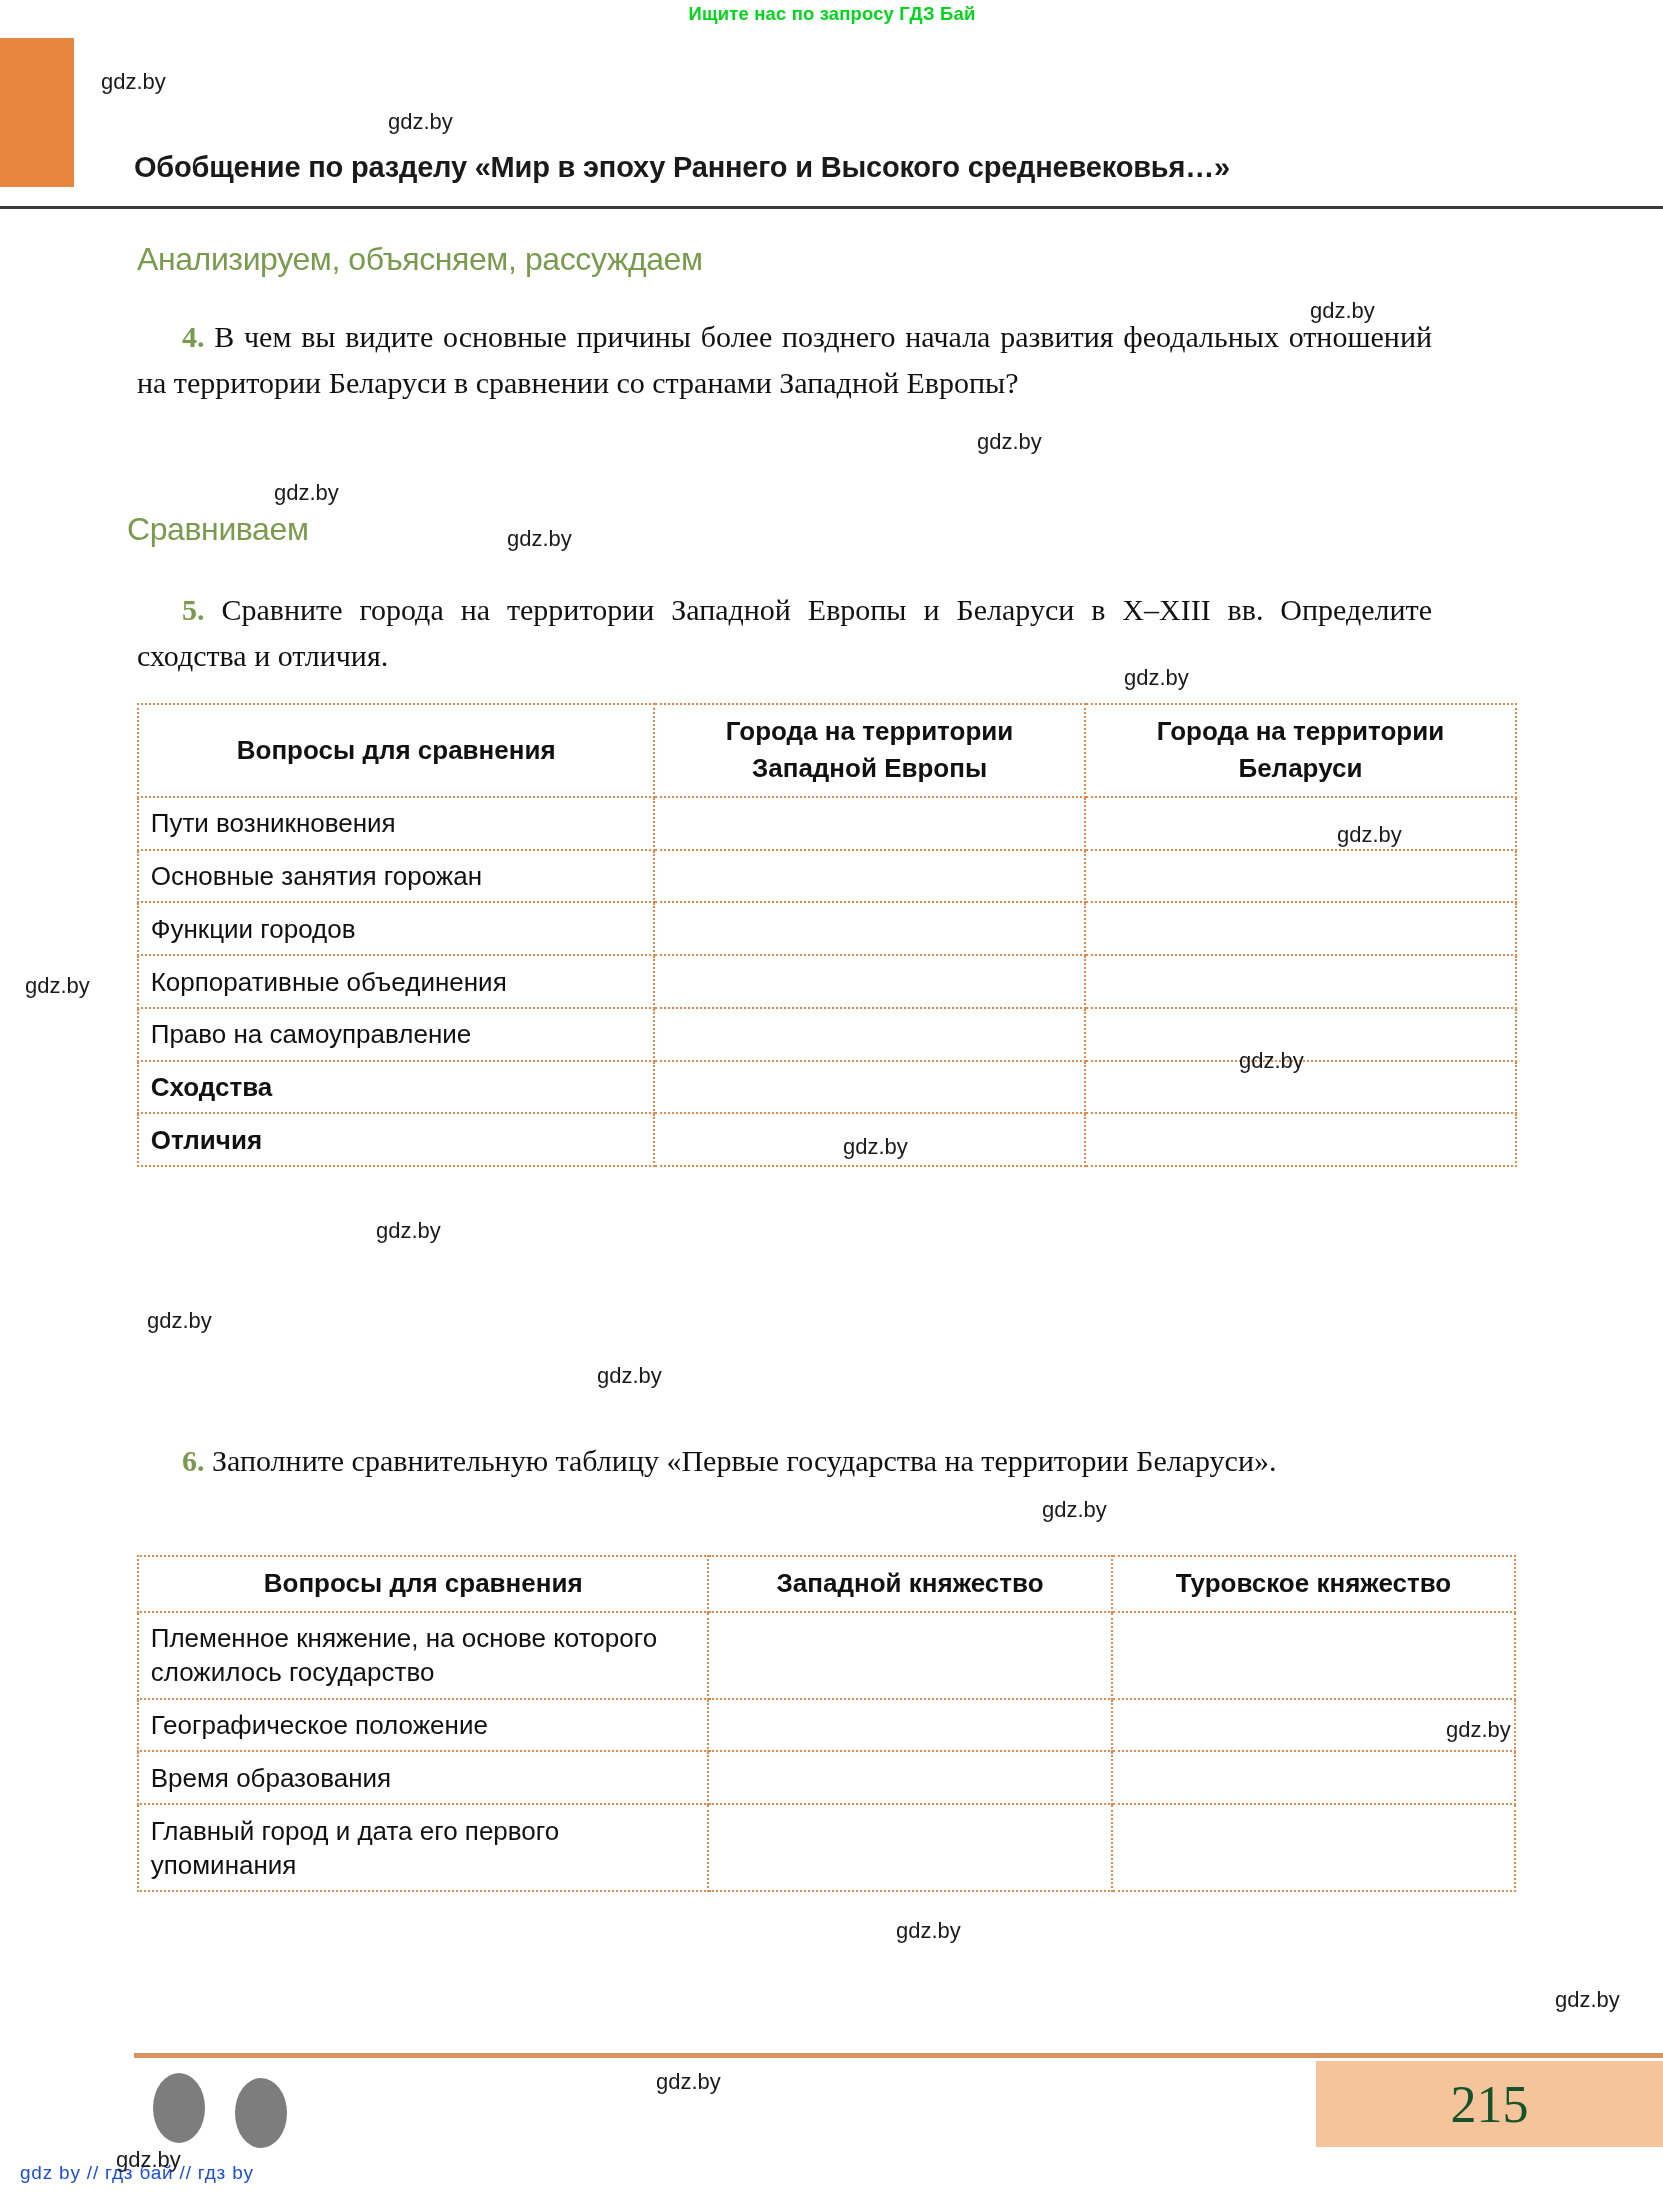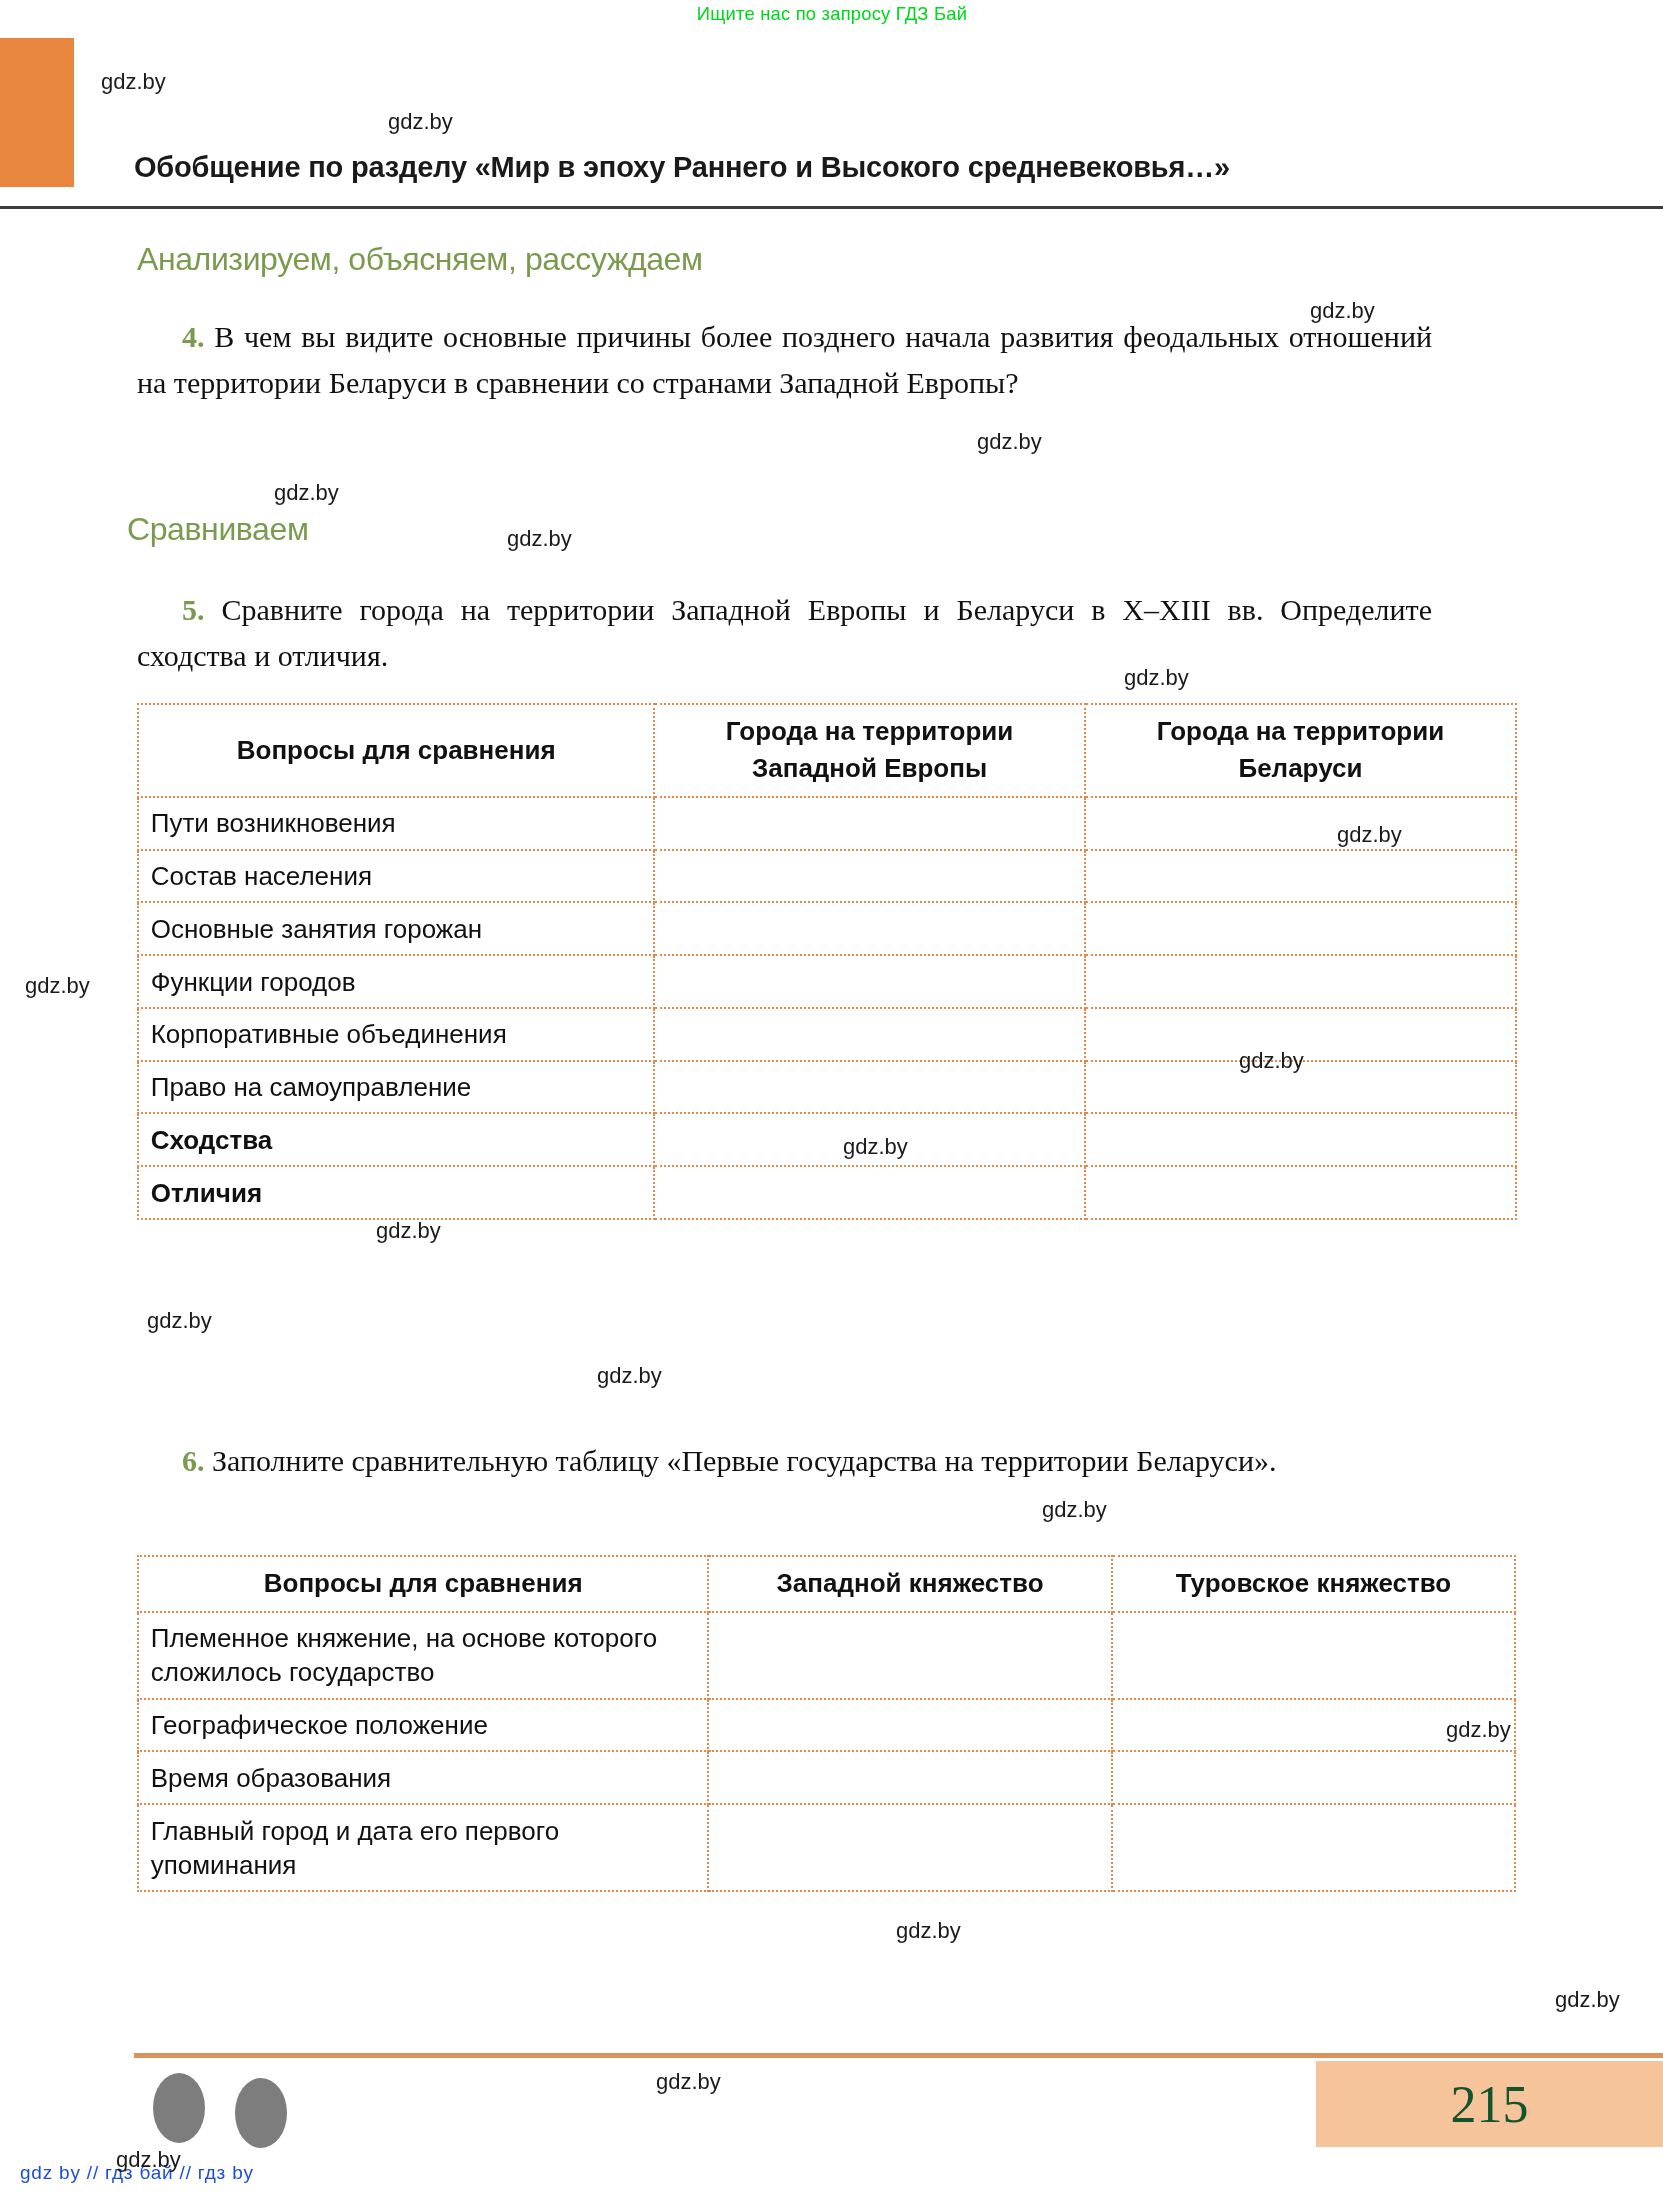--- a/index.html
+++ b/index.html
@@ -5,21 +5,21 @@
   html,body{margin:0;padding:0;}
   body{
     width:1664px;height:2205px;background:#ffffff;position:relative;
     font-family:"Liberation Sans",sans-serif;overflow:hidden;
   }
   .page{position:absolute;inset:0;}
 
   
   #promo-strip{
     position:absolute;left:0;top:3.4px;width:1664px;text-align:center;
-    font-size:18.4px;font-weight:400;color:#00d71a;letter-spacing:0.2px;
+    font-size:18.4px;font-weight:700;color:#00d71a;letter-spacing:0.2px;
   }
 
   
   #orange-tab{
     position:absolute;left:0;top:38px;width:74px;height:149px;background:#e8853f;
   }
   #page-title{
     position:absolute;left:134px;top:151px;width:1358px;
     font-size:29px;font-weight:700;color:#1a1a1a;letter-spacing:-0.2px;
   }
@@ -118,25 +118,20 @@
 
   <table class="tbl" id="table-cities">
     <tbody>
       <tr>
         <td class="hd">Вопросы для сравнения</td>
         <td class="hd">Города на территории Западной Европы</td>
         <td class="hd">Города на территории Беларуси</td>
       </tr>
       <tr>
         <td>Пути возникновения</td>
-        <td></td>
-        <td></td>
-      </tr>
-      <tr>
-        <td>Состав населения</td>
         <td></td>
         <td></td>
       </tr>
       <tr>
         <td>Основные занятия горожан</td>
         <td></td>
         <td></td>
       </tr>
       <tr>
         <td>Функции городов</td>

